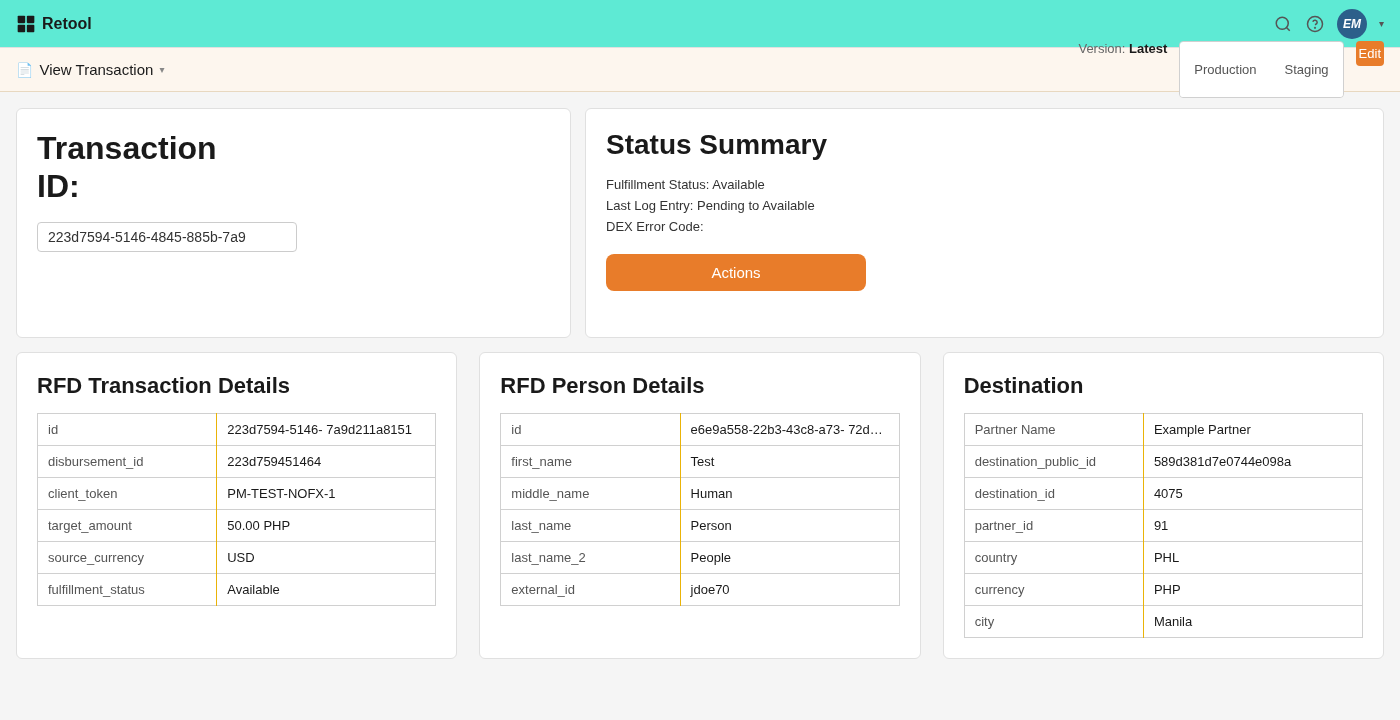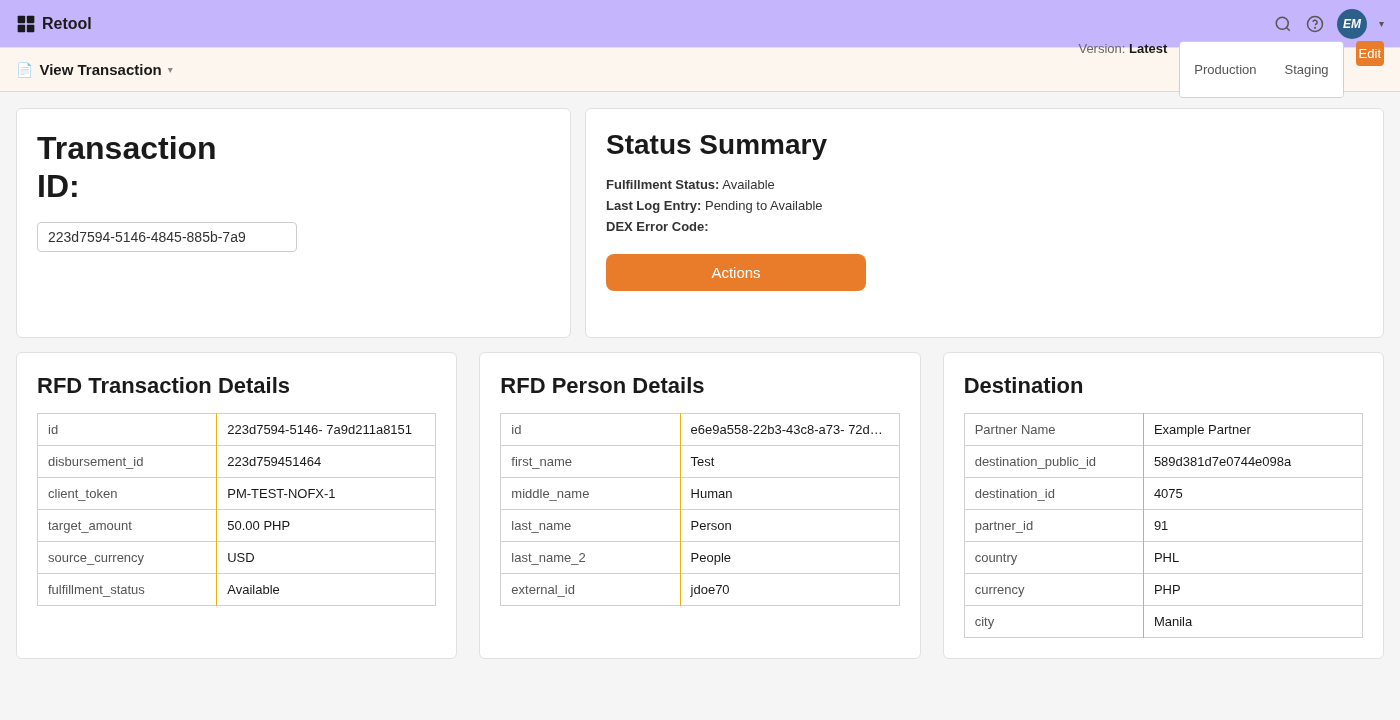--- a/index.html
+++ b/index.html
@@ -1,40 +1,40 @@
 <!DOCTYPE html>
 <html><head>
   <meta charset="utf-8">
   <style>
     * { box-sizing: border-box; margin: 0; padding: 0; }
     body { font-family: -apple-system, BlinkMacSystemFont, 'Segoe UI', sans-serif; background: #f5f5f5; font-size: 14px; color: #333; }
 
     
     .top-nav {
       display: flex; align-items: center; justify-content: space-between;
-      background: #c4b5fd; border-bottom: 1px solid #e0e0e0;
+      background: #5eead4; border-bottom: 1px solid #e0e0e0;
       padding: 0 16px; height: 48px;
     }
     .nav-left { display: flex; align-items: center; gap: 8px; }
     .retool-logo { display: flex; align-items: center; gap: 6px; font-weight: 700; font-size: 16px; color: #1a1a1a; }
     .logo-icon { width: 20px; height: 20px; }
     .nav-right { display: flex; align-items: center; gap: 12px; }
     .nav-icon { width: 20px; height: 20px; display: flex; align-items: center; justify-content: center; color: #555; cursor: pointer; font-size: 16px; }
     .avatar { width: 30px; height: 30px; background: #2c5f8a; color: #fff; border-radius: 50%; display: flex; align-items: center; justify-content: center; font-size: 12px; font-weight: 600; cursor: pointer; font-style: italic; }
     .chevron-down { font-size: 10px; color: #555; cursor: pointer; }
 
     
     .sub-nav {
       display: flex; align-items: center; justify-content: space-between;
       background: #fdf6ee; border-bottom: 1px solid #e8d8c0;
       padding: 0 16px; height: 44px;
     }
     .breadcrumb { display: flex; align-items: center; gap: 6px; }
     .breadcrumb-icon { font-size: 14px; color: #c9973a; }
-    .breadcrumb-title { font-size: 15px; font-weight: 700; color: #1a1a1a; }
+    .breadcrumb-title { font-size: 15px; font-weight: 400; color: #1a1a1a; }
     .breadcrumb-chevron { font-size: 10px; color: #888; }
     .sub-nav-right { display: flex; align-items: flex-start; gap: 12px; }
     .version-label { font-size: 13px; color: #666; }
     .version-value { font-weight: 600; color: #1a1a1a; }
     .btn-toggle-group { display: flex; border: 1px solid #d0d0d0; border-radius: 4px; overflow: hidden; }
     .btn-toggle { padding: 20px 14px; font-size: 13px; background: #fff; border: none; cursor: pointer; color: #555; }
     .btn-toggle.active { background: #fff; color: #555; }
     .btn-edit { padding: 5px 3px; font-size: 13px; background: #e87c2a; color: #fff; border: none; border-radius: 4px; cursor: pointer; font-weight: 500; }
 
     
@@ -49,21 +49,21 @@
     .status-summary-card { flex: 1; }
 
     .transaction-id-title { font-size: 32px; font-weight: 700; color: #1a1a1a; line-height: 1.2; margin-bottom: 16px; }
     .transaction-id-input {
       border: 1px solid #ccc; border-radius: 4px; padding: 6px 10px;
       font-size: 14px; color: #333; width: 260px; outline: none;
     }
 
     .status-summary-title { font-size: 28px; font-weight: 700; color: #1a1a1a; margin-bottom: 16px; }
     .status-row { margin-bottom: 6px; font-size: 13px; }
-    .status-label { font-weight: 700; }
+    .status-label { font-weight: 400; }
     .btn-actions {
       margin-top: 20px; background: #e87c2a; color: #fff; border: none;
       border-radius: 8px; padding: 10px 0; width: 260px; font-size: 15px;
       font-weight: 500; cursor: pointer; display: block;
     }
 
     
     .bottom-row { display: flex; gap: 22px; }
     .details-card { flex: 1; }
     .section-title { font-size: 22px; font-weight: 700; color: #1a1a1a; margin-bottom: 14px; }

